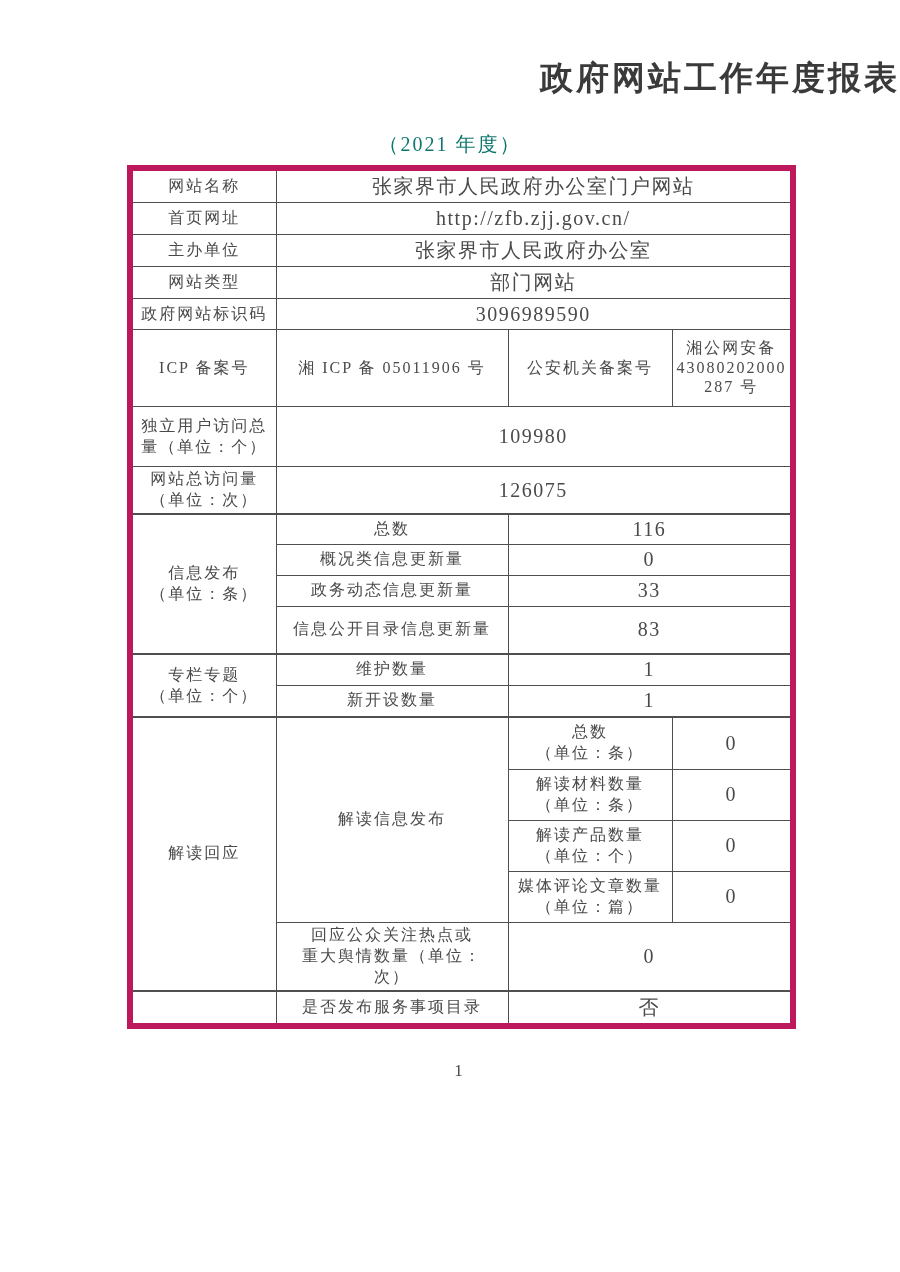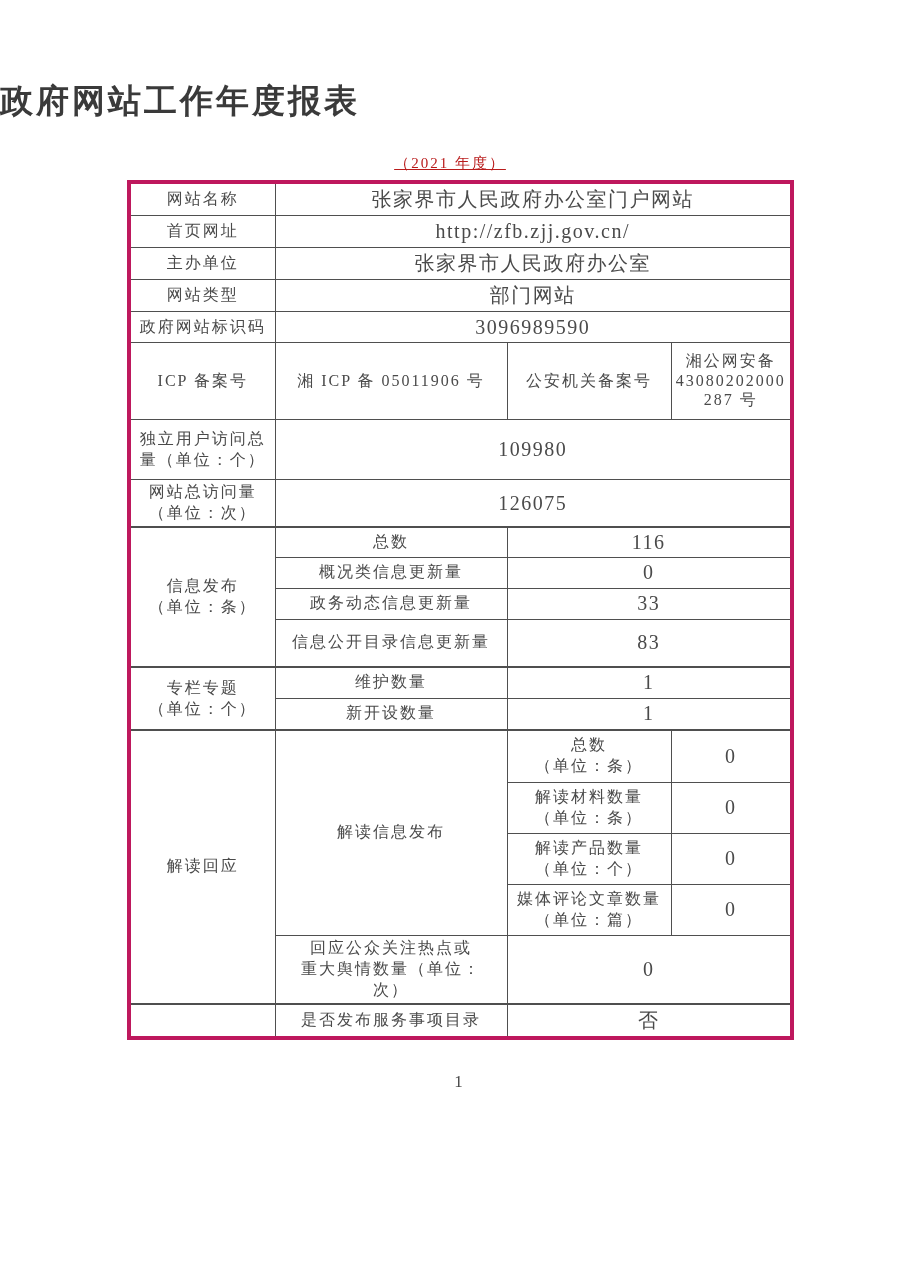--- a/index.html
+++ b/index.html
@@ -10,53 +10,52 @@
   .page {
     position: relative;
     width: 900px;
     height: 1272px;
     background: #ffffff;
     font-family: "Liberation Serif", "DejaVu Serif", serif;
     color: #4a4a4a;
     overflow: hidden;
   }
   .doc-title {
-    padding-top: 79px;
-    text-align: left;
+    padding-top: 56px;
+    text-align: right;
     font-family: "Liberation Sans", "DejaVu Sans", sans-serif;
     font-weight: bold;
     font-size: 33px;
     letter-spacing: 3px;
     color: #3a3a3a;
   }
   .doc-subtitle {
     margin-top: 30px;
     text-align: center;
-    font-size: 15px;
+    font-size: 20px;
     letter-spacing: 2px;
-    color: #b91c1c;
-    text-decoration: underline;
+    color: #0f766e;
   }
   .content {
     width: 663px;
     margin-left: 127px;
   }
   .reporting-unit {
     margin-top: 50px;
     font-weight: bold;
     font-size: 18px;
     letter-spacing: 1px;
     color: #3f3f3f;
   }
   table.report {
     margin-top: 7px;
     border-collapse: collapse;
     table-layout: fixed;
     width: 663px;
-    border: 4px solid #be185d;
+    border: 6px solid #be185d;
   }
   table.report td {
     border: 1px solid #4f4f4f;
     text-align: center;
     vertical-align: middle;
     font-size: 16px;
     letter-spacing: 2px;
     padding: 2px 4px;
     white-space: pre-line;
     color: #4a4a4a;

